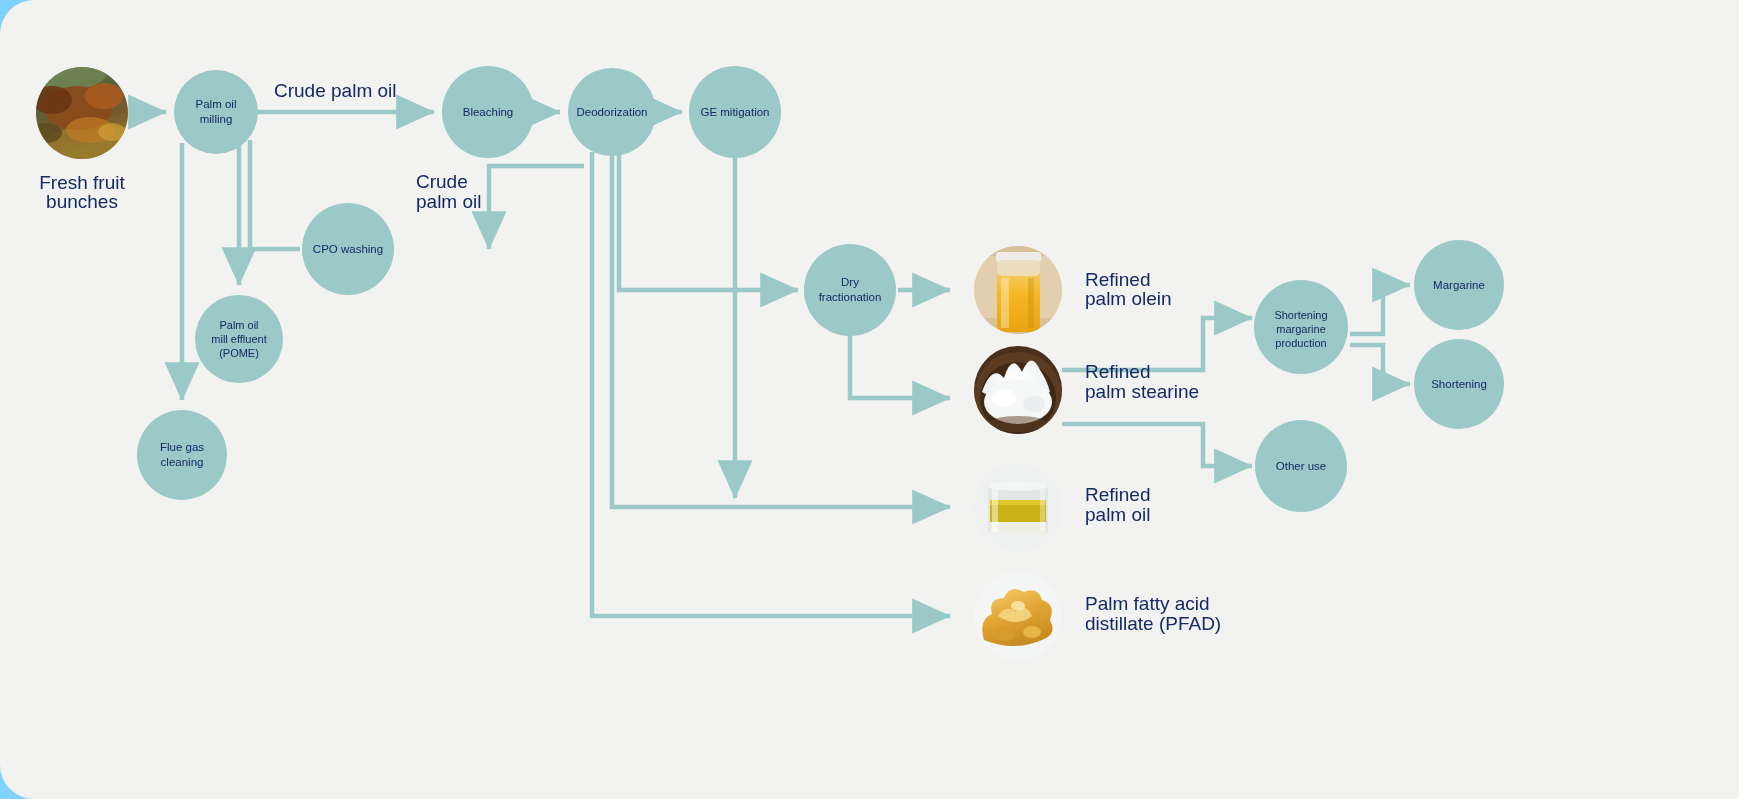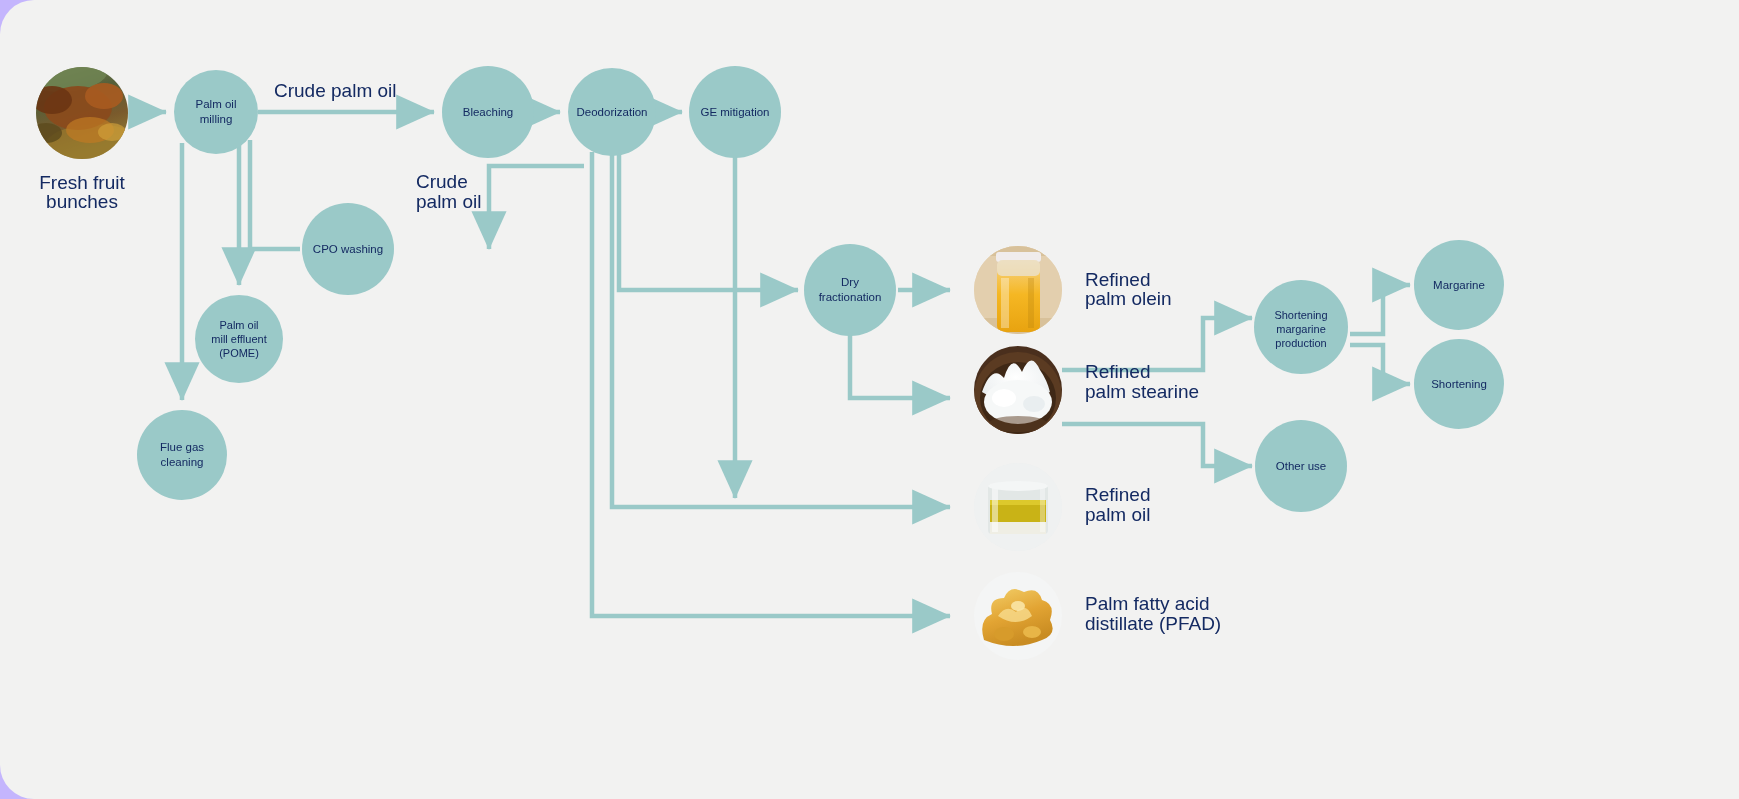--- a/index.html
+++ b/index.html
@@ -1,17 +1,17 @@
 <!DOCTYPE html>
 <html><head>
 <meta charset="utf-8">
 <style>
   html,body{margin:0;padding:0;background:#ffffff;}
   body{font-family:"Liberation Sans",sans-serif;}
-  #stage{position:relative;width:1739px;height:799px;overflow:hidden;background:#c4b5fd;}
+  #stage{position:relative;width:1739px;height:799px;overflow:hidden;background:#7dd3fc;}
   #canvas{position:absolute;left:0;top:0;width:1739px;height:799px;
           background:#f2f2f1;border-top-left-radius:34px;border-bottom-left-radius:34px;}
   svg.flow{position:absolute;left:0;top:0;width:1739px;height:799px;}
   .node-label{fill:#142a62;font-family:"Liberation Sans",sans-serif;font-size:11.5px;text-anchor:middle;}
   .node-label.sm{font-size:11px;}
   .edge-label{fill:#142a62;font-family:"Liberation Sans",sans-serif;font-size:19px;}
   .prod-label{fill:#142a62;font-family:"Liberation Sans",sans-serif;font-size:19px;}
   .big-label{fill:#142a62;font-family:"Liberation Sans",sans-serif;font-size:19px;text-anchor:middle;}
 </style>
 </head>

